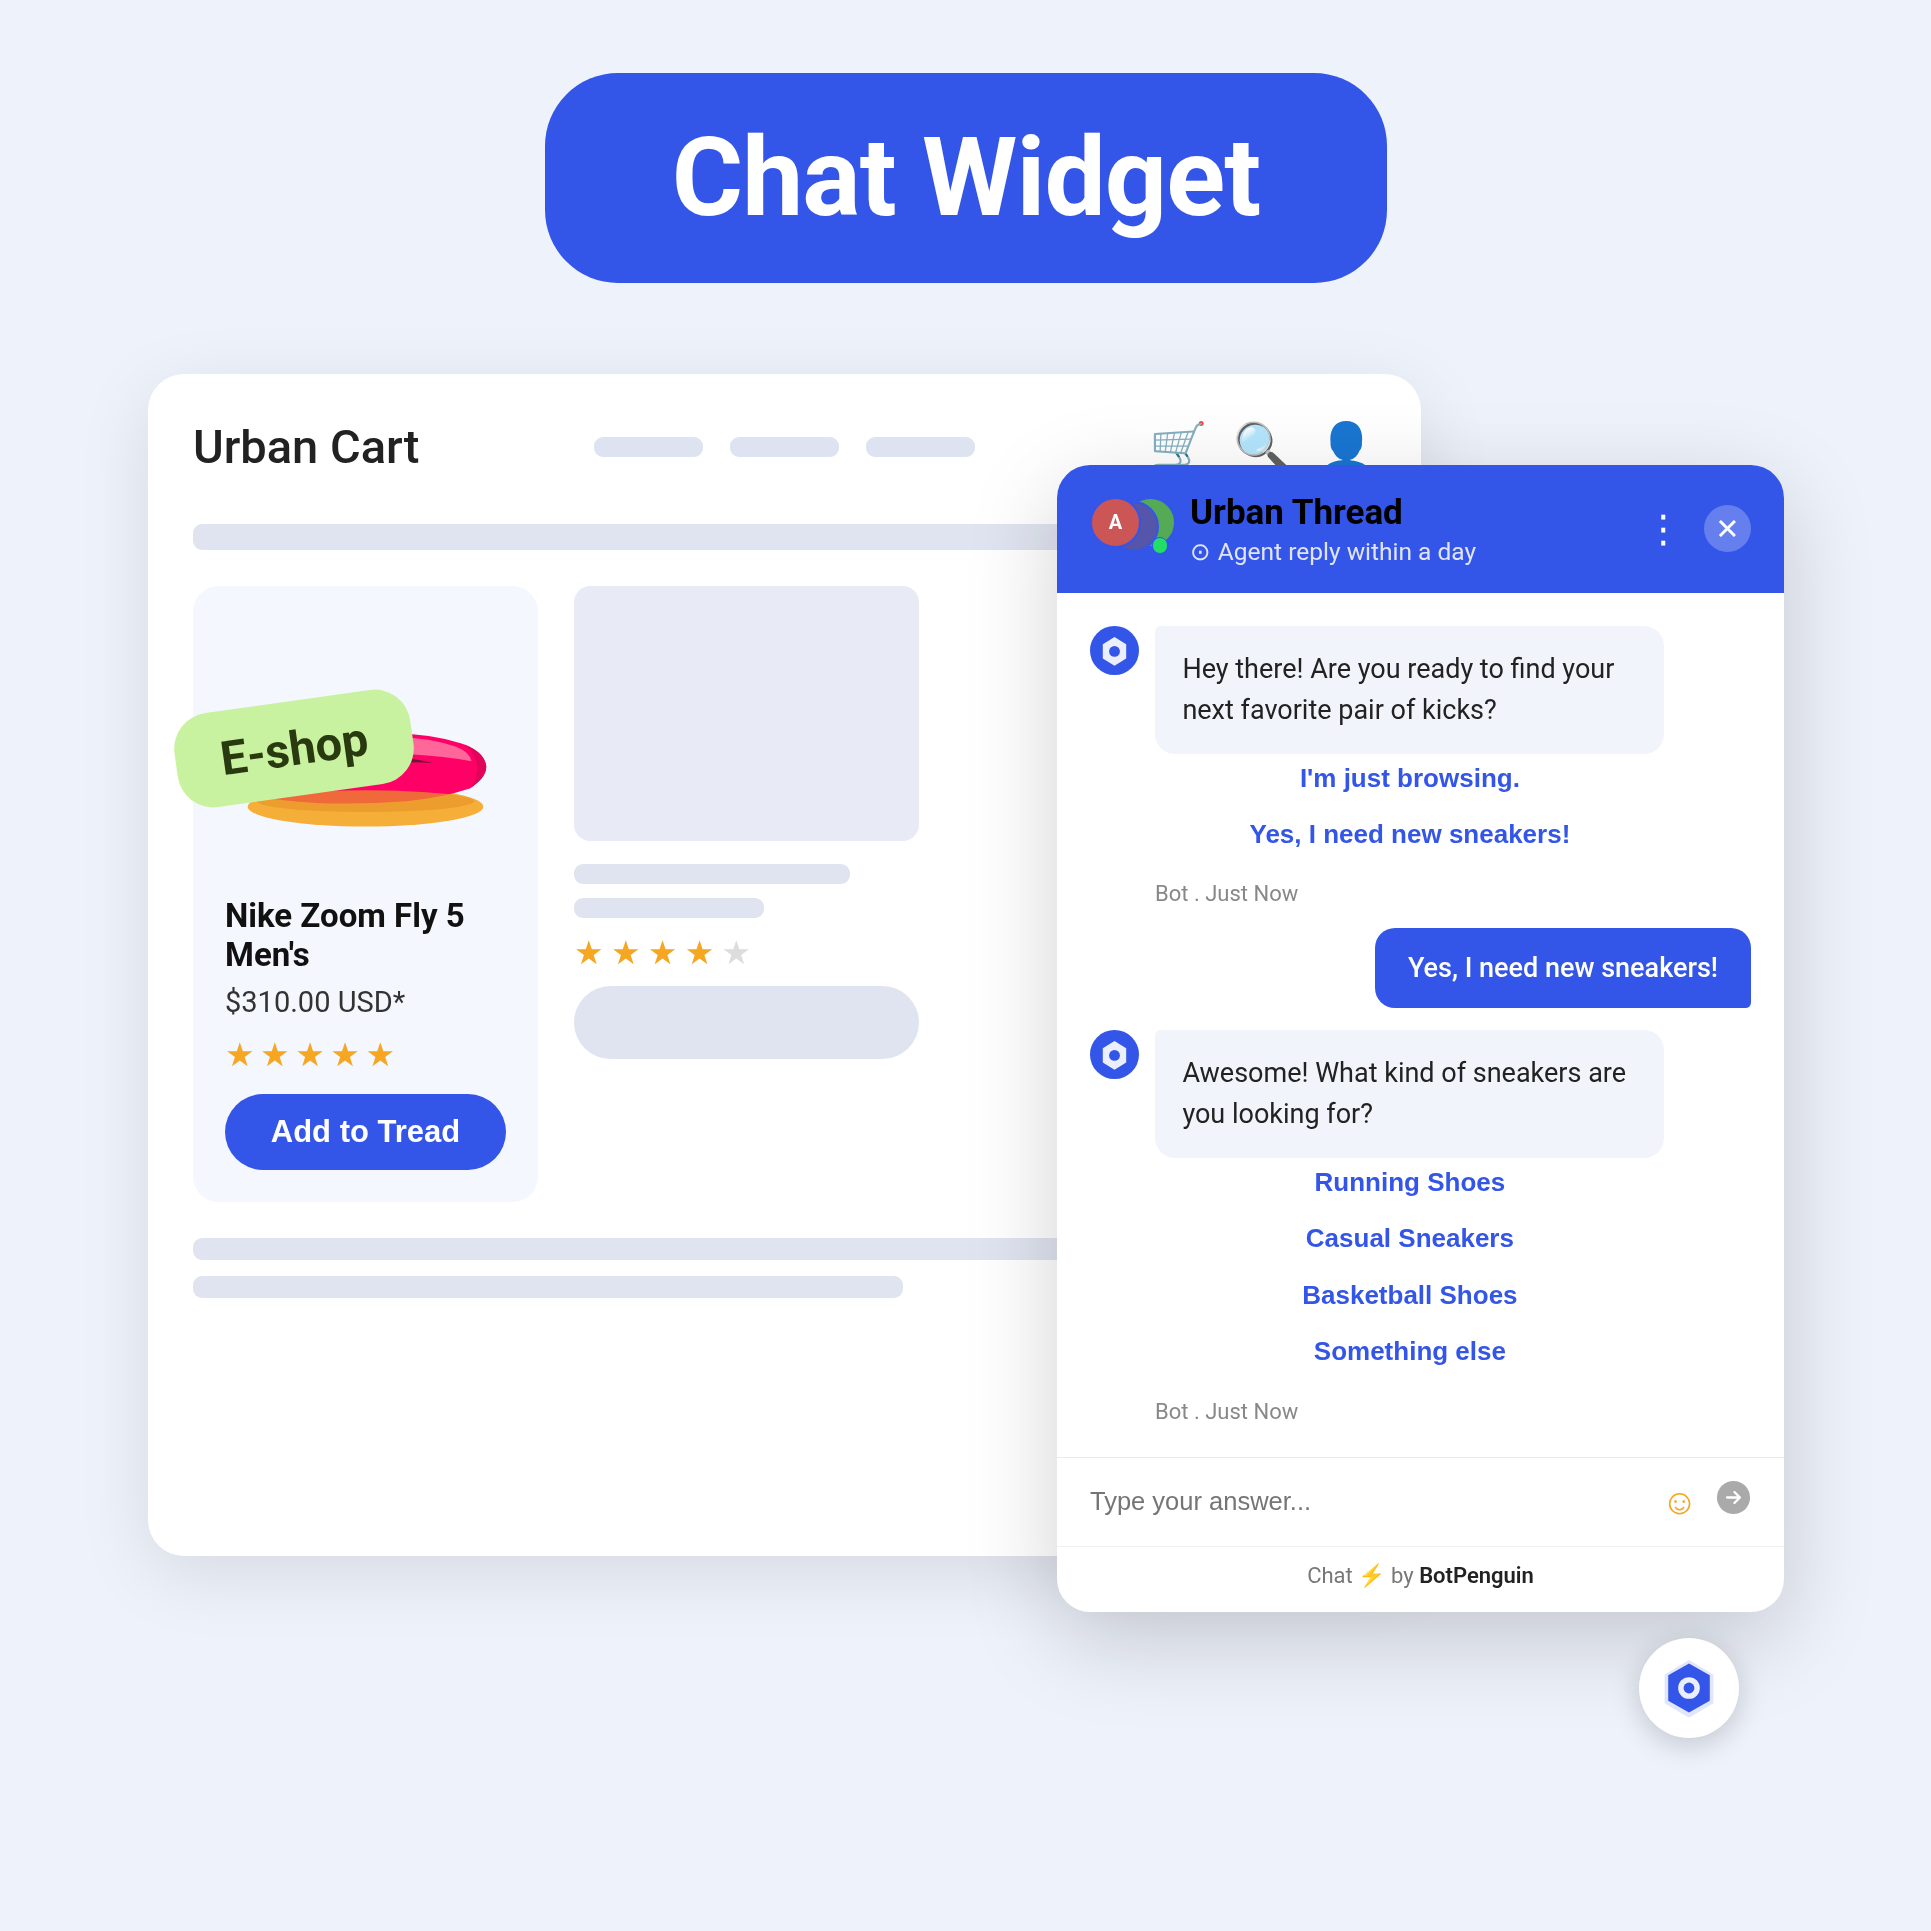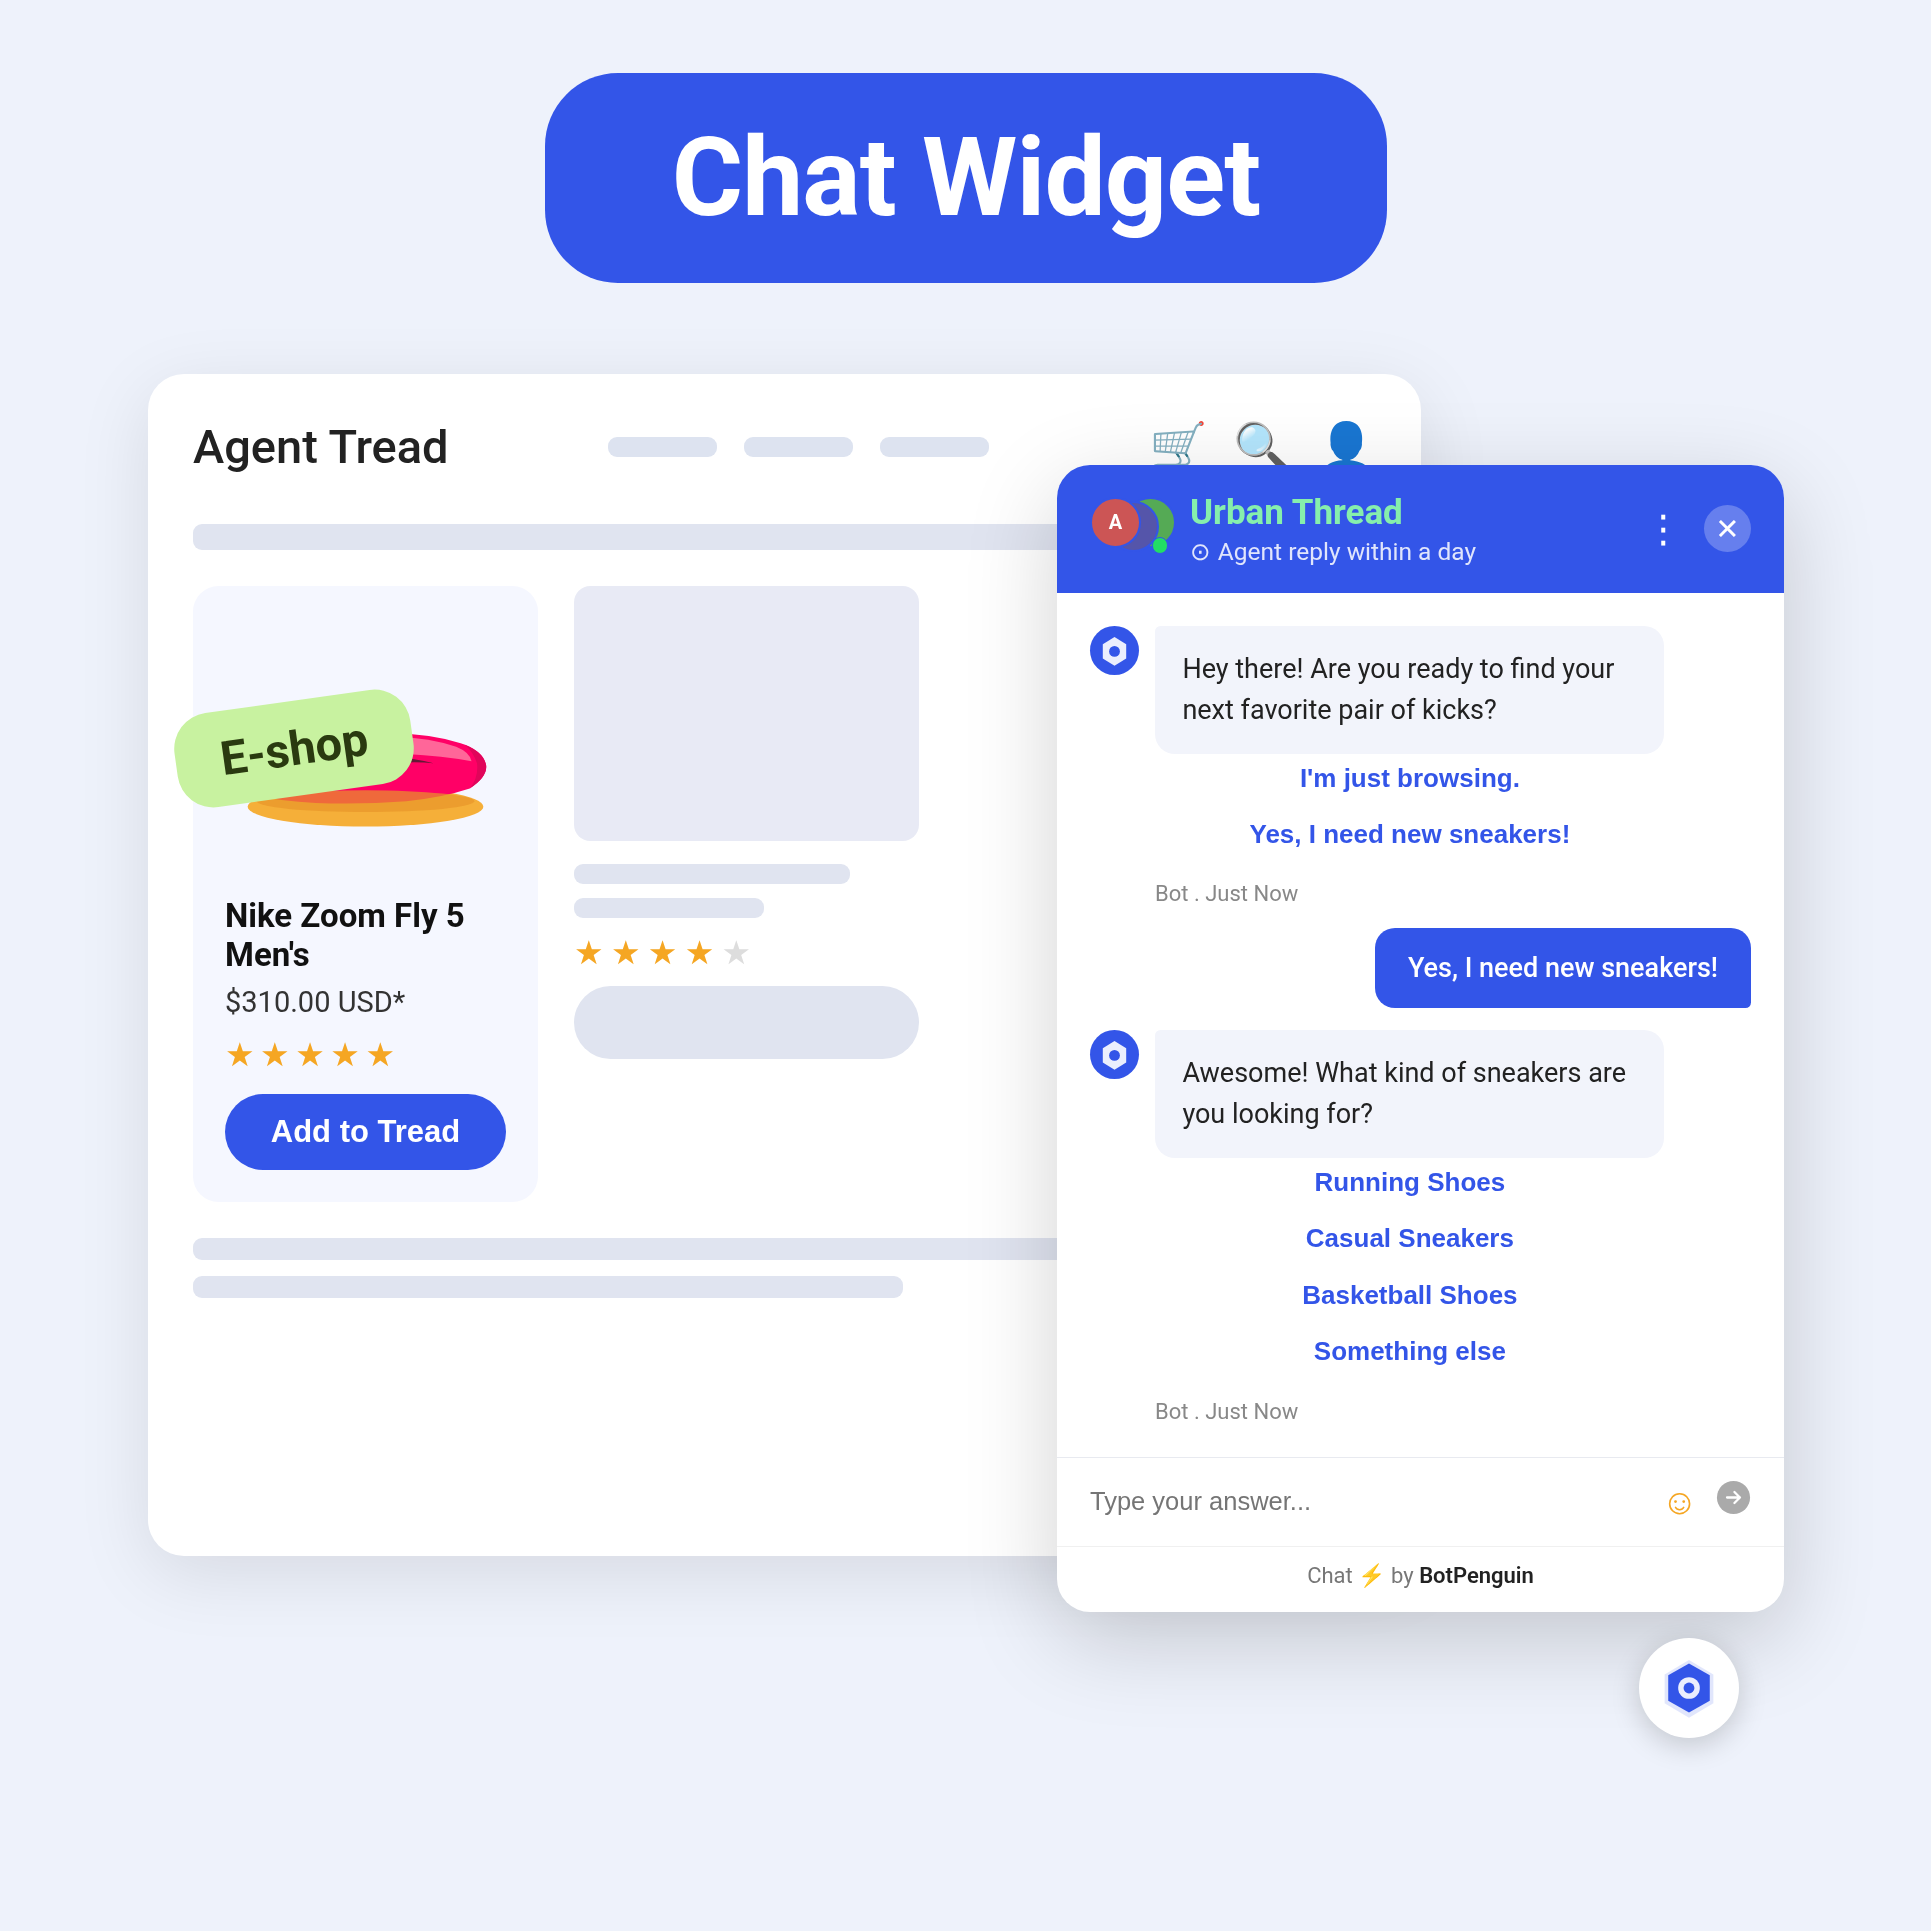--- a/index.html
+++ b/index.html
@@ -258,21 +258,21 @@
       background: #22dd66;
       border-radius: 50%;
       border: 1.8px solid #3355e8;
       position: absolute;
       bottom: 7.3px;
       right: 3.6px;
       z-index: 10;
     }
     .chat-header-info { flex: 1; }
     .chat-header-name {
-      color: #86efac;
+      color: #000000;
       font-size: 35px;
       font-weight: 700;
     }
     .chat-header-status {
       color: rgba(255,255,255,0.85);
       font-size: 24.5px;
       display: flex;
       align-items: center;
       gap: 7.3px;
       margin-top: 3.6px;
@@ -447,21 +447,21 @@
 
   <div class="title-pill">
     <h1>Chat Widget</h1>
   </div>
 
   <div class="main-area">
 
     <div class="browser-mockup">
 
       <div class="nav-bar">
-        <div class="nav-logo">Agent Tread</div>
+        <div class="nav-logo">Urban Cart</div>
         <div class="nav-links">
           <div class="nav-link-bar"></div>
           <div class="nav-link-bar"></div>
           <div class="nav-link-bar"></div>
         </div>
         <div class="nav-icons">
           <span>🛒</span>
           <span>🔍</span>
           <span>👤</span>
         </div>

